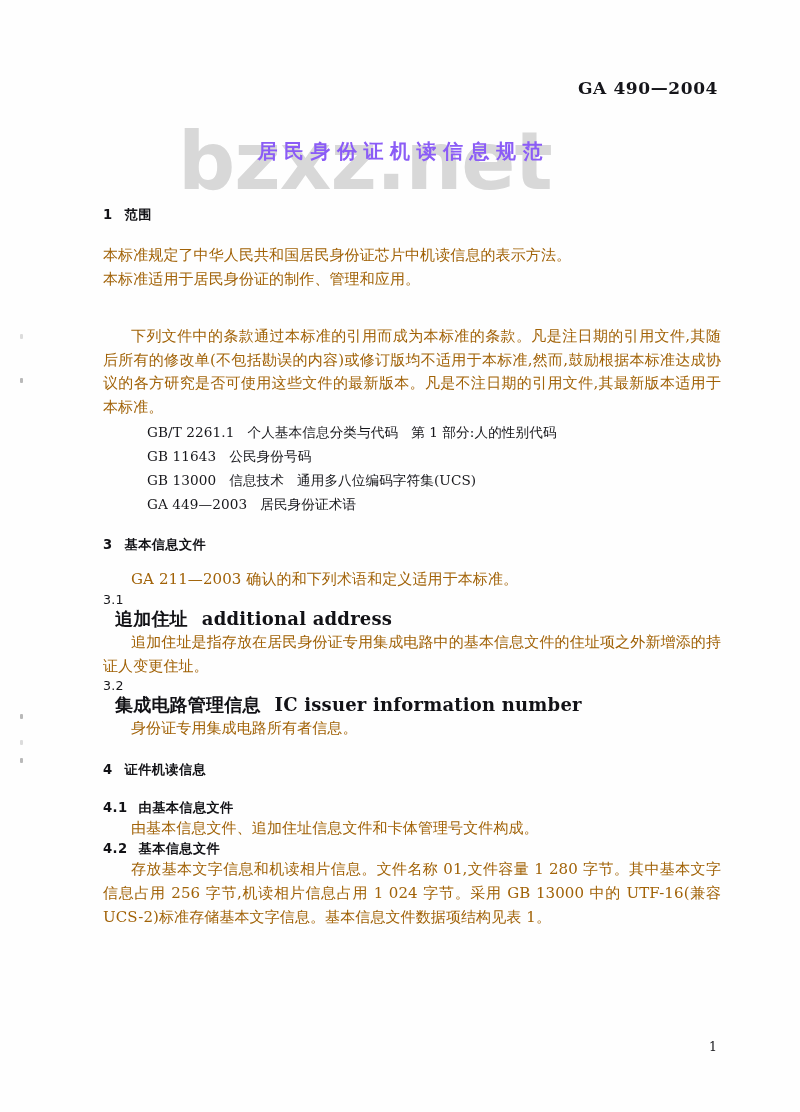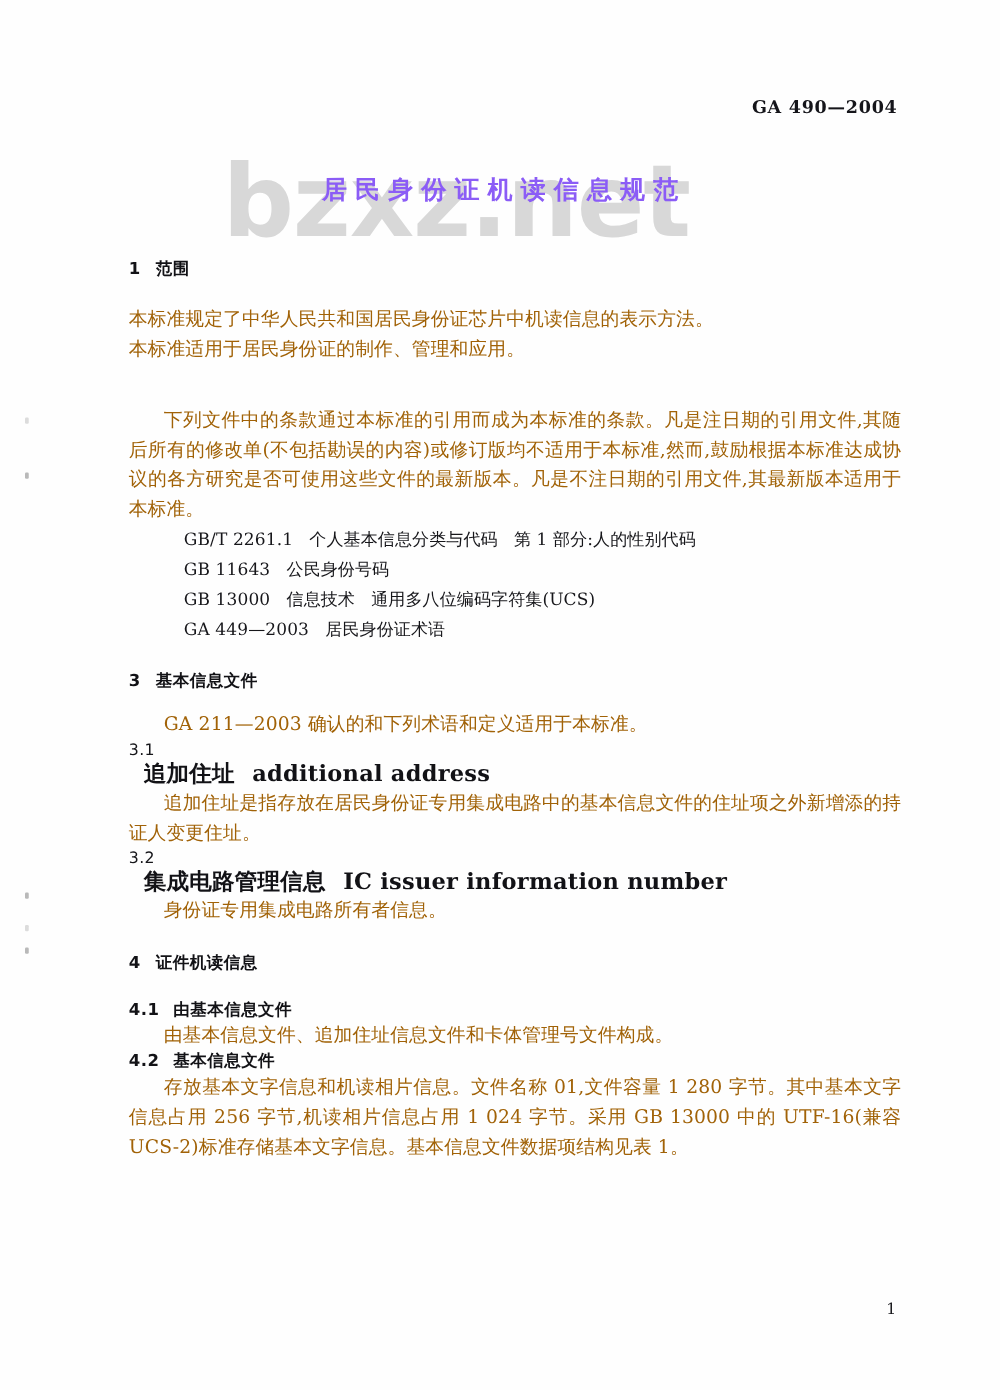--- a/index.html
+++ b/index.html
@@ -22,21 +22,21 @@
     inset: 0;
     background: #fefefe;
   }
 
   
   .header-std {
     position: absolute;
     top: 78px;
     right: 82px;
     font-family: "DejaVu Serif", "Liberation Serif", serif;
-    font-size: 14px;
+    font-size: 17px;
     font-weight: 700;
     letter-spacing: 0.6px;
     color: #15151a;
     white-space: nowrap;
   }
 
   
   .watermark {
     position: absolute;
     left: 178px;

